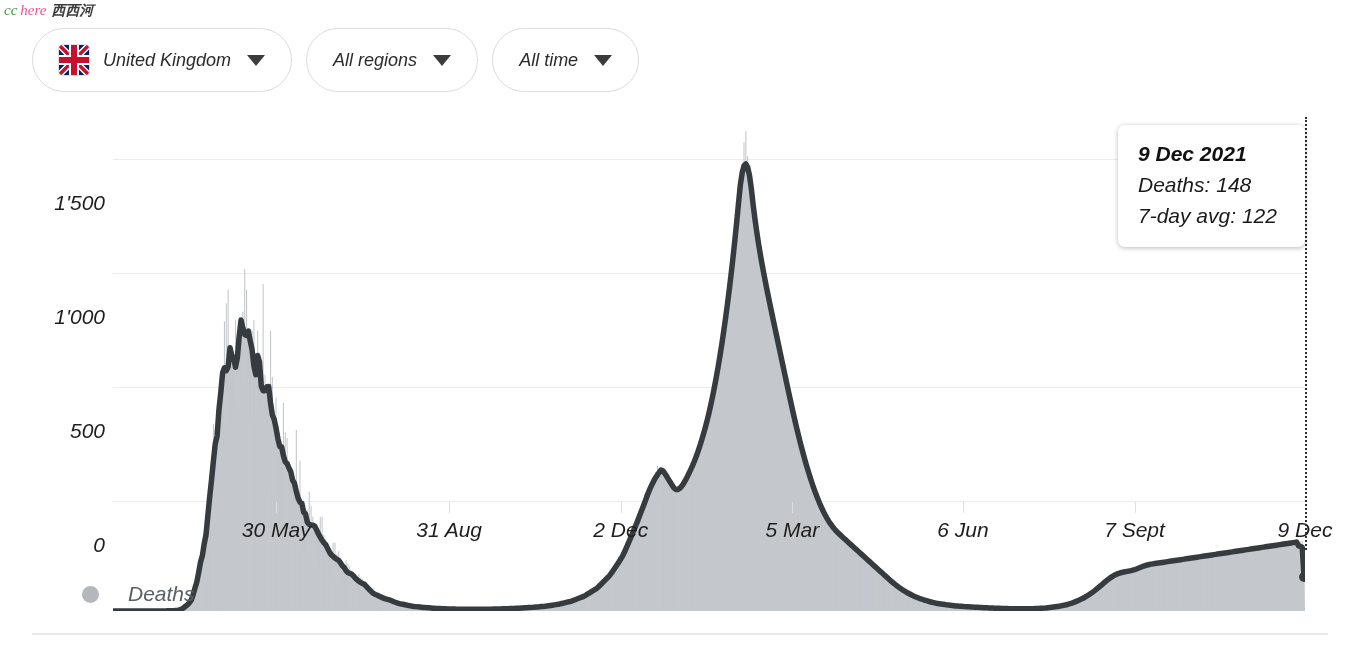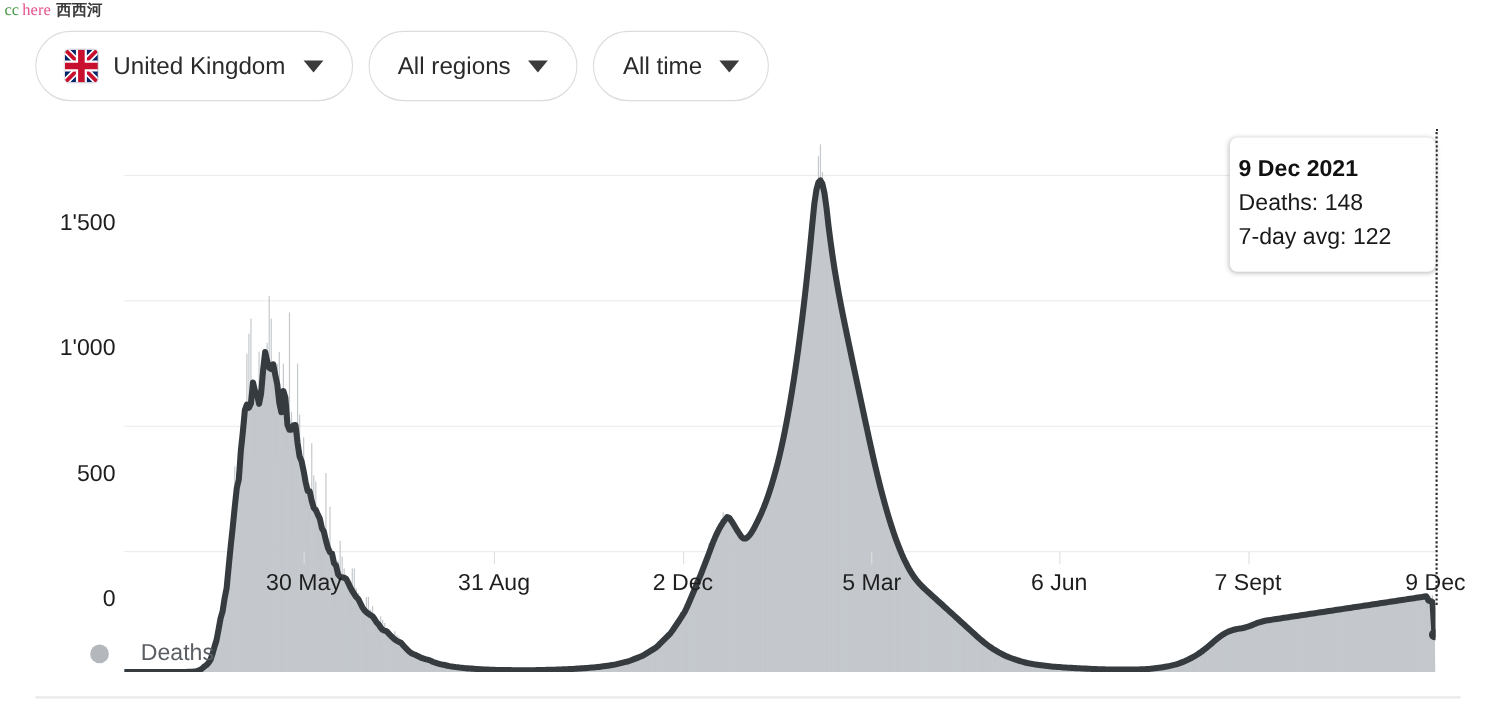--- a/index.html
+++ b/index.html
@@ -3,21 +3,21 @@
 <meta charset="utf-8">
 <style>
   * { box-sizing: border-box; }
   html, body {
     margin: 0; padding: 0;
     width: 1350px; height: 656px;
     background: #ffffff;
     font-family: "Liberation Sans", sans-serif;
     overflow: hidden;
   }
-  #root { position: relative; width: 1350px; height: 464px; background: #fff; }
+  #root { position: relative; width: 1350px; height: 464px; background: #fff; font-style: italic; }
 
   
   .watermark {
     position: absolute; left: 4px; top: 0px;
     font-size: 15px; line-height: 20px;
     font-family: "Liberation Serif", serif;
     white-space: nowrap;
   }
   .wm-cc   { color: #4a9a4a; font-weight: 400; }
   .wm-here { color: #e6558f; font-weight: 400; margin-left: 3px; }
@@ -30,21 +30,21 @@
     height: 64px;
     border: 1px solid #dcdcdc;
     border-radius: 34px;
     background: #fff;
     display: flex; align-items: center;
     padding: 0 26px;
     cursor: pointer;
     box-shadow: 0 0 0 rgba(0,0,0,0);
   }
   .pill .label {
-    font-size: 22px; color: #2b2b2b; white-space: nowrap;
+    font-size: 18px; color: #2b2b2b; white-space: nowrap;
   }
   .flag {
     width: 30px; height: 30px; margin-right: 14px;
     border-radius: 4px; overflow: hidden; flex: 0 0 auto;
     box-shadow: 0 0 0 1px rgba(0,0,0,.12);
   }
   .caret {
     width: 0; height: 0; margin-left: 16px; flex: 0 0 auto;
     border-left: 9px solid transparent;
     border-right: 9px solid transparent;
@@ -83,21 +83,21 @@
     border-left: 2px dotted #2f2f2f;
   }
 
   
   .tooltip {
     position: absolute; left: 1118px; top: 125px;
     width: 187px;
     background: #fff;
     border-radius: 7px;
     box-shadow: 0 1px 5px rgba(0,0,0,.28);
-    padding: 14px 16px 16px 8px;
+    padding: 14px 16px 16px 20px;
   }
   .tt-title { font-size: 21px; font-weight: 700; color: #111; line-height: 30px; white-space: nowrap; }
   .tt-row   { font-size: 21px; color: #1a1a1a; line-height: 31px; white-space: nowrap; }
 
   
   .legend { position: absolute; left: 82px; top: 582px; display: flex; align-items: center; gap: 48px; }
   .leg-item { display: flex; align-items: center; gap: 16px; }
   .leg-dot { width: 17px; height: 17px; border-radius: 50%; background: #b4b8bd; margin-right: 13px; }
   .leg-line { width: 34px; height: 5px; border-radius: 2px; background: #2f3438; margin-right: 13px; }
   .leg-text { font-size: 21px; color: #5a5f64; white-space: nowrap; }

